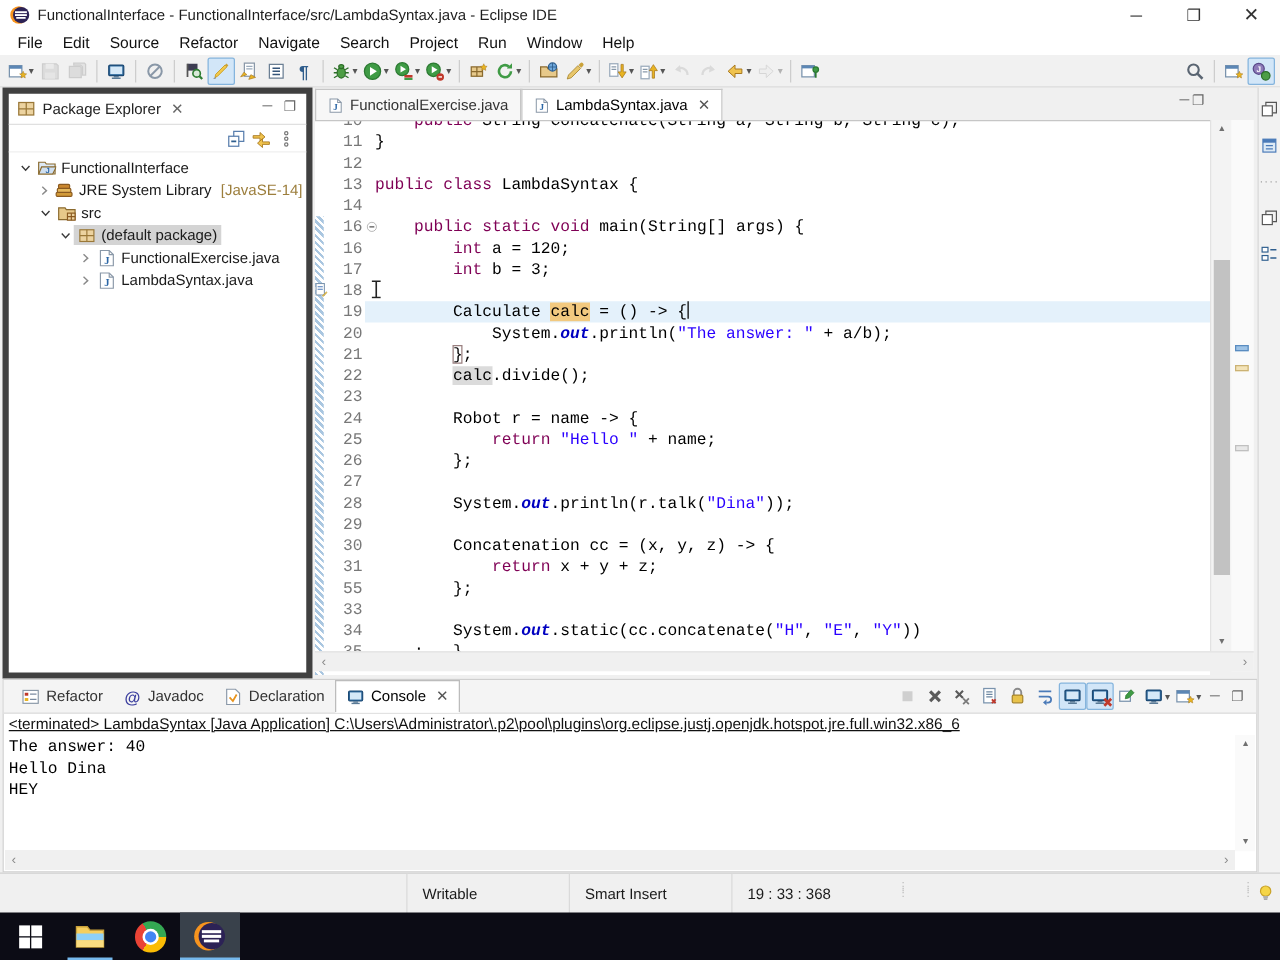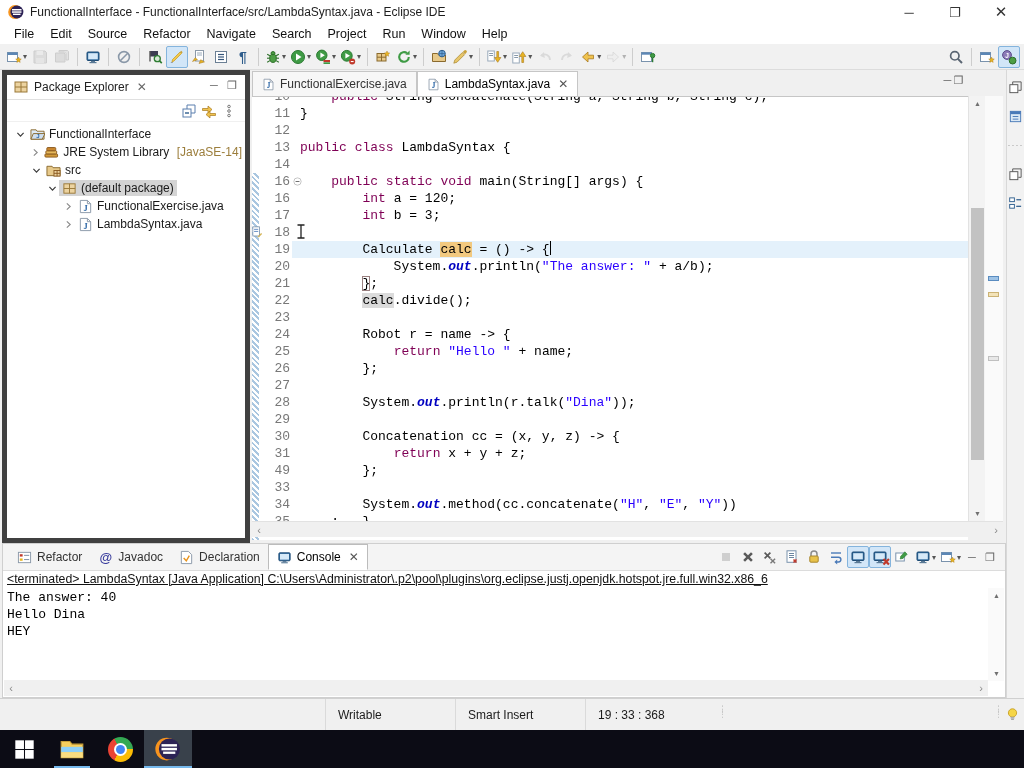--- a/index.html
+++ b/index.html
@@ -681,26 +681,26 @@
       <div class="gut-num" style="top:280px">27</div>
       <div class="code-line" style="top:280px"></div>
       <div class="gut-num" style="top:297px">28</div>
       <div class="code-line" style="top:297px"><span class="seg-pl">        System.</span><span class="seg-fld">out</span><span class="seg-pl">.println(r.talk(</span><span class="seg-str">"Dina"</span><span class="seg-pl">));</span></div>
       <div class="gut-num" style="top:314px">29</div>
       <div class="code-line" style="top:314px"></div>
       <div class="gut-num" style="top:331px">30</div>
       <div class="code-line" style="top:331px"><span class="seg-pl">        Concatenation cc = (x, y, z) -&gt; {</span></div>
       <div class="gut-num" style="top:348px">31</div>
       <div class="code-line" style="top:348px"><span class="seg-pl">            </span><span class="seg-kw">return</span><span class="seg-pl"> x + y + z;</span></div>
-      <div class="gut-num" style="top:365px">49</div>
+      <div class="gut-num" style="top:365px">55</div>
       <div class="code-line" style="top:365px"><span class="seg-pl">        };</span></div>
       <div class="gut-num" style="top:382px">33</div>
       <div class="code-line" style="top:382px"></div>
       <div class="gut-num" style="top:399px">34</div>
-      <div class="code-line" style="top:399px"><span class="seg-pl">        System.</span><span class="seg-fld">out</span><span class="seg-pl">.method(cc.concatenate(</span><span class="seg-str">"H"</span><span class="seg-pl">, </span><span class="seg-str">"E"</span><span class="seg-pl">, </span><span class="seg-str">"Y"</span><span class="seg-pl">))</span></div>
+      <div class="code-line" style="top:399px"><span class="seg-pl">        System.</span><span class="seg-fld">out</span><span class="seg-pl">.static(cc.concatenate(</span><span class="seg-str">"H"</span><span class="seg-pl">, </span><span class="seg-str">"E"</span><span class="seg-pl">, </span><span class="seg-str">"Y"</span><span class="seg-pl">))</span></div>
       <div class="gut-num" style="top:416px">35</div>
       <div class="code-line" style="top:416px"><span class="seg-pl">    ;   }</span></div>
     </div>
 
   <div id="ed-vscroll" class="abs scrollbar">
     <div class="sb-arrow" style="top:0">▲</div>
     <div id="ed-thumb" style="top:112px;height:252px"></div>
     <div class="sb-arrow" style="bottom:0">▼</div>
   </div>
 

